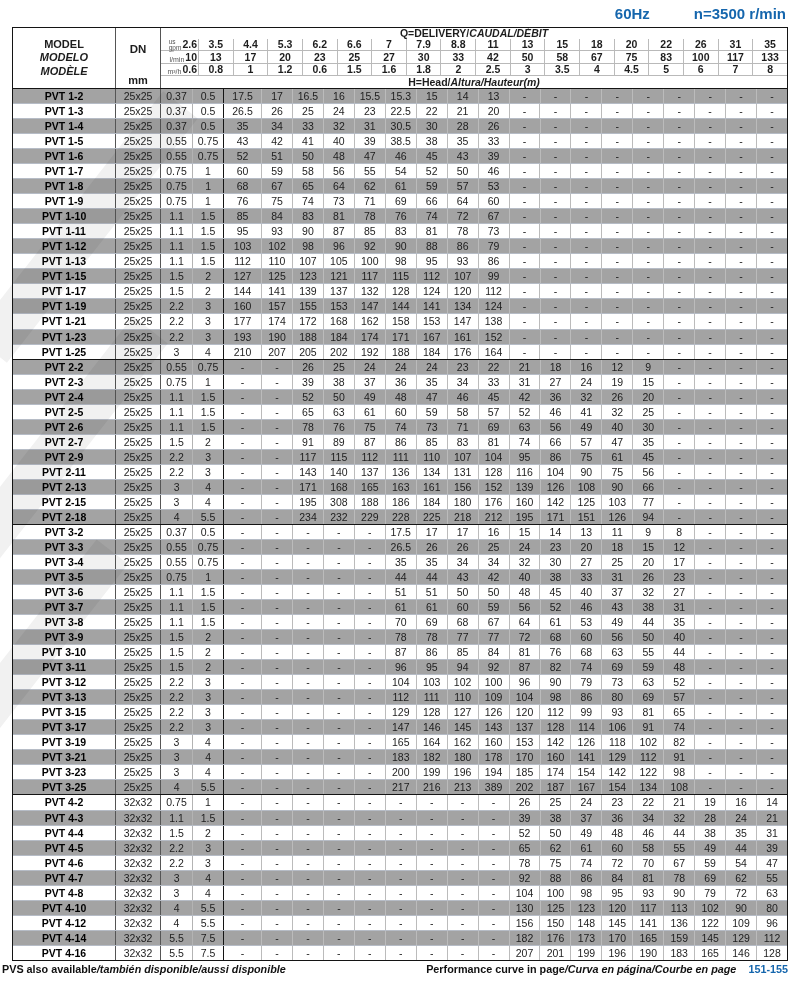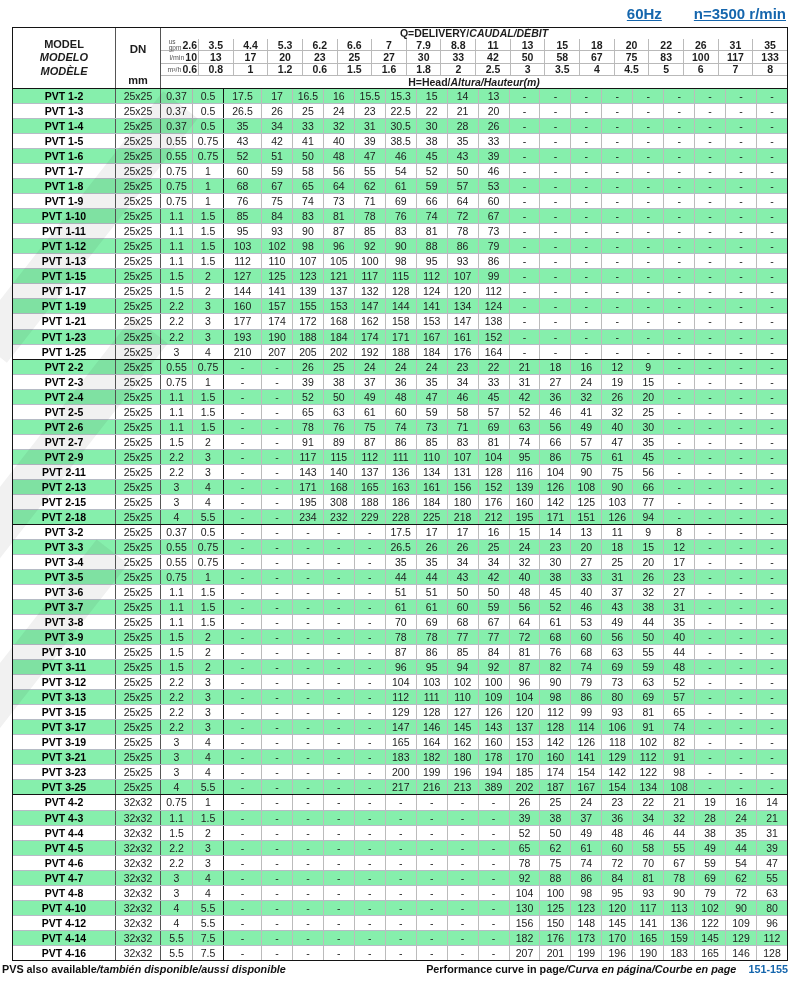--- a/index.html
+++ b/index.html
@@ -11,22 +11,22 @@
   .it { font-style: italic; }
 
   
   .wm { position:absolute; background:#dfdfdf; opacity:.45; mix-blend-mode:multiply;
         pointer-events:none; z-index:4; }
   .wm1 { left:-70px; top:205px; width:310px; height:44px; transform:rotate(-52deg); }
   .wm2 { left:-100px; top:430px; width:310px; height:44px; transform:rotate(-52deg); }
   .wm3 { left:-130px; top:650px; width:300px; height:40px; transform:rotate(-52deg); }
 
   
-  .title-bar { position:absolute; top:5px; right:4px; display:flex; gap:32px;
-    color:#1566ad; font-weight:bold; font-size:15px;text-decoration:underline; }
+  .title-bar { position:absolute; top:5px; right:4px; display:flex; gap:44px;
+    color:#1566ad; font-weight:bold; font-size:15px; }
 
   
   .table-wrap { position:absolute; left:12px; top:27px; width:776px;
     border:1.6px solid #141414; background:#fff; }
 
   
   .thead { display:flex; height:61px; border-bottom:1.8px solid #141414; }
   .model-h { width:103px; border-right:1px solid #555; display:flex; flex-direction:column;
     justify-content:center; align-items:center; font-weight:bold; font-size:11px; line-height:13.5px; }
   .dn-h { width:45px; border-right:1px solid #555; display:flex; flex-direction:column;
@@ -37,36 +37,36 @@
     font-weight:bold; text-align:center; }
   .power-lines { font-size:10.5px; line-height:11.5px; margin-top:6px; }
   .kwhp { margin-top:auto; display:flex; height:15px; font-size:11px; line-height:14px; }
   .kwhp .kw { width:32px; border-right:1px solid #b3b3b3; }
   .kwhp .hp { flex:1; }
 
   .flow-h { flex:1; display:flex; flex-direction:column; }
   .q-row { height:12px; display:flex; justify-content:center; align-items:flex-end;
     font-weight:bold; font-size:10.5px; line-height:11px; }
   .f-row { height:12.3px; display:flex; border-bottom:1px solid #b9b9b9; }
-  .f-cell { flex:1; border-right:1px solid #bbbbbb; display:flex; align-items:center;
+  .f-cell { flex:1; border-right:1px solid #bbbbbb; display:flex; align-items:flex-end;
     justify-content:center; font-weight:bold; font-size:10.5px; }
   .f-cell:last-child { border-right:none; }
   .f-cell.first { flex:0 0 38px; justify-content:flex-end; padding-right:1px; }
   .unit { color:#555; font-weight:normal; font-size:7px; line-height:7px; text-align:left;
     margin-right:1px; white-space:nowrap; }
   .unit.two { font-size:6.5px; line-height:5.8px; }
   .h-row { flex:1; display:flex; justify-content:center; align-items:center;
     font-weight:bold; font-size:10.5px; }
 
   
   .tbody { display:flex; flex-direction:column; height:871px; }
   .row { flex:1; display:flex; border-top:1px solid #b6bcc6; font-size:10.5px; }
   .row:first-child { border-top:none; }
   .row.sec { border-top:1.8px solid #141414; }
-  .row.shade { background:#86efac; }
+  .row.shade { background:#a3a3a3;justify-content:flex-end; }
   .cell { display:flex; align-items:center; justify-content:center; }
   .c-model { width:103px; font-weight:bold; border-right:1px solid #555; color:#000; }
   .c-dn { width:45px; border-right:1px solid #555; }
   .c-kw { width:32px; border-right:1px solid #b3b3b3; }
   .c-hp { width:31px; border-right:1.8px solid #141414; }
   .c-f { flex:1; border-right:1px solid #bbbbbb; }
   .c-f.first { flex:0 0 38px; }
   .c-f.last { border-right:none; }
 
   

